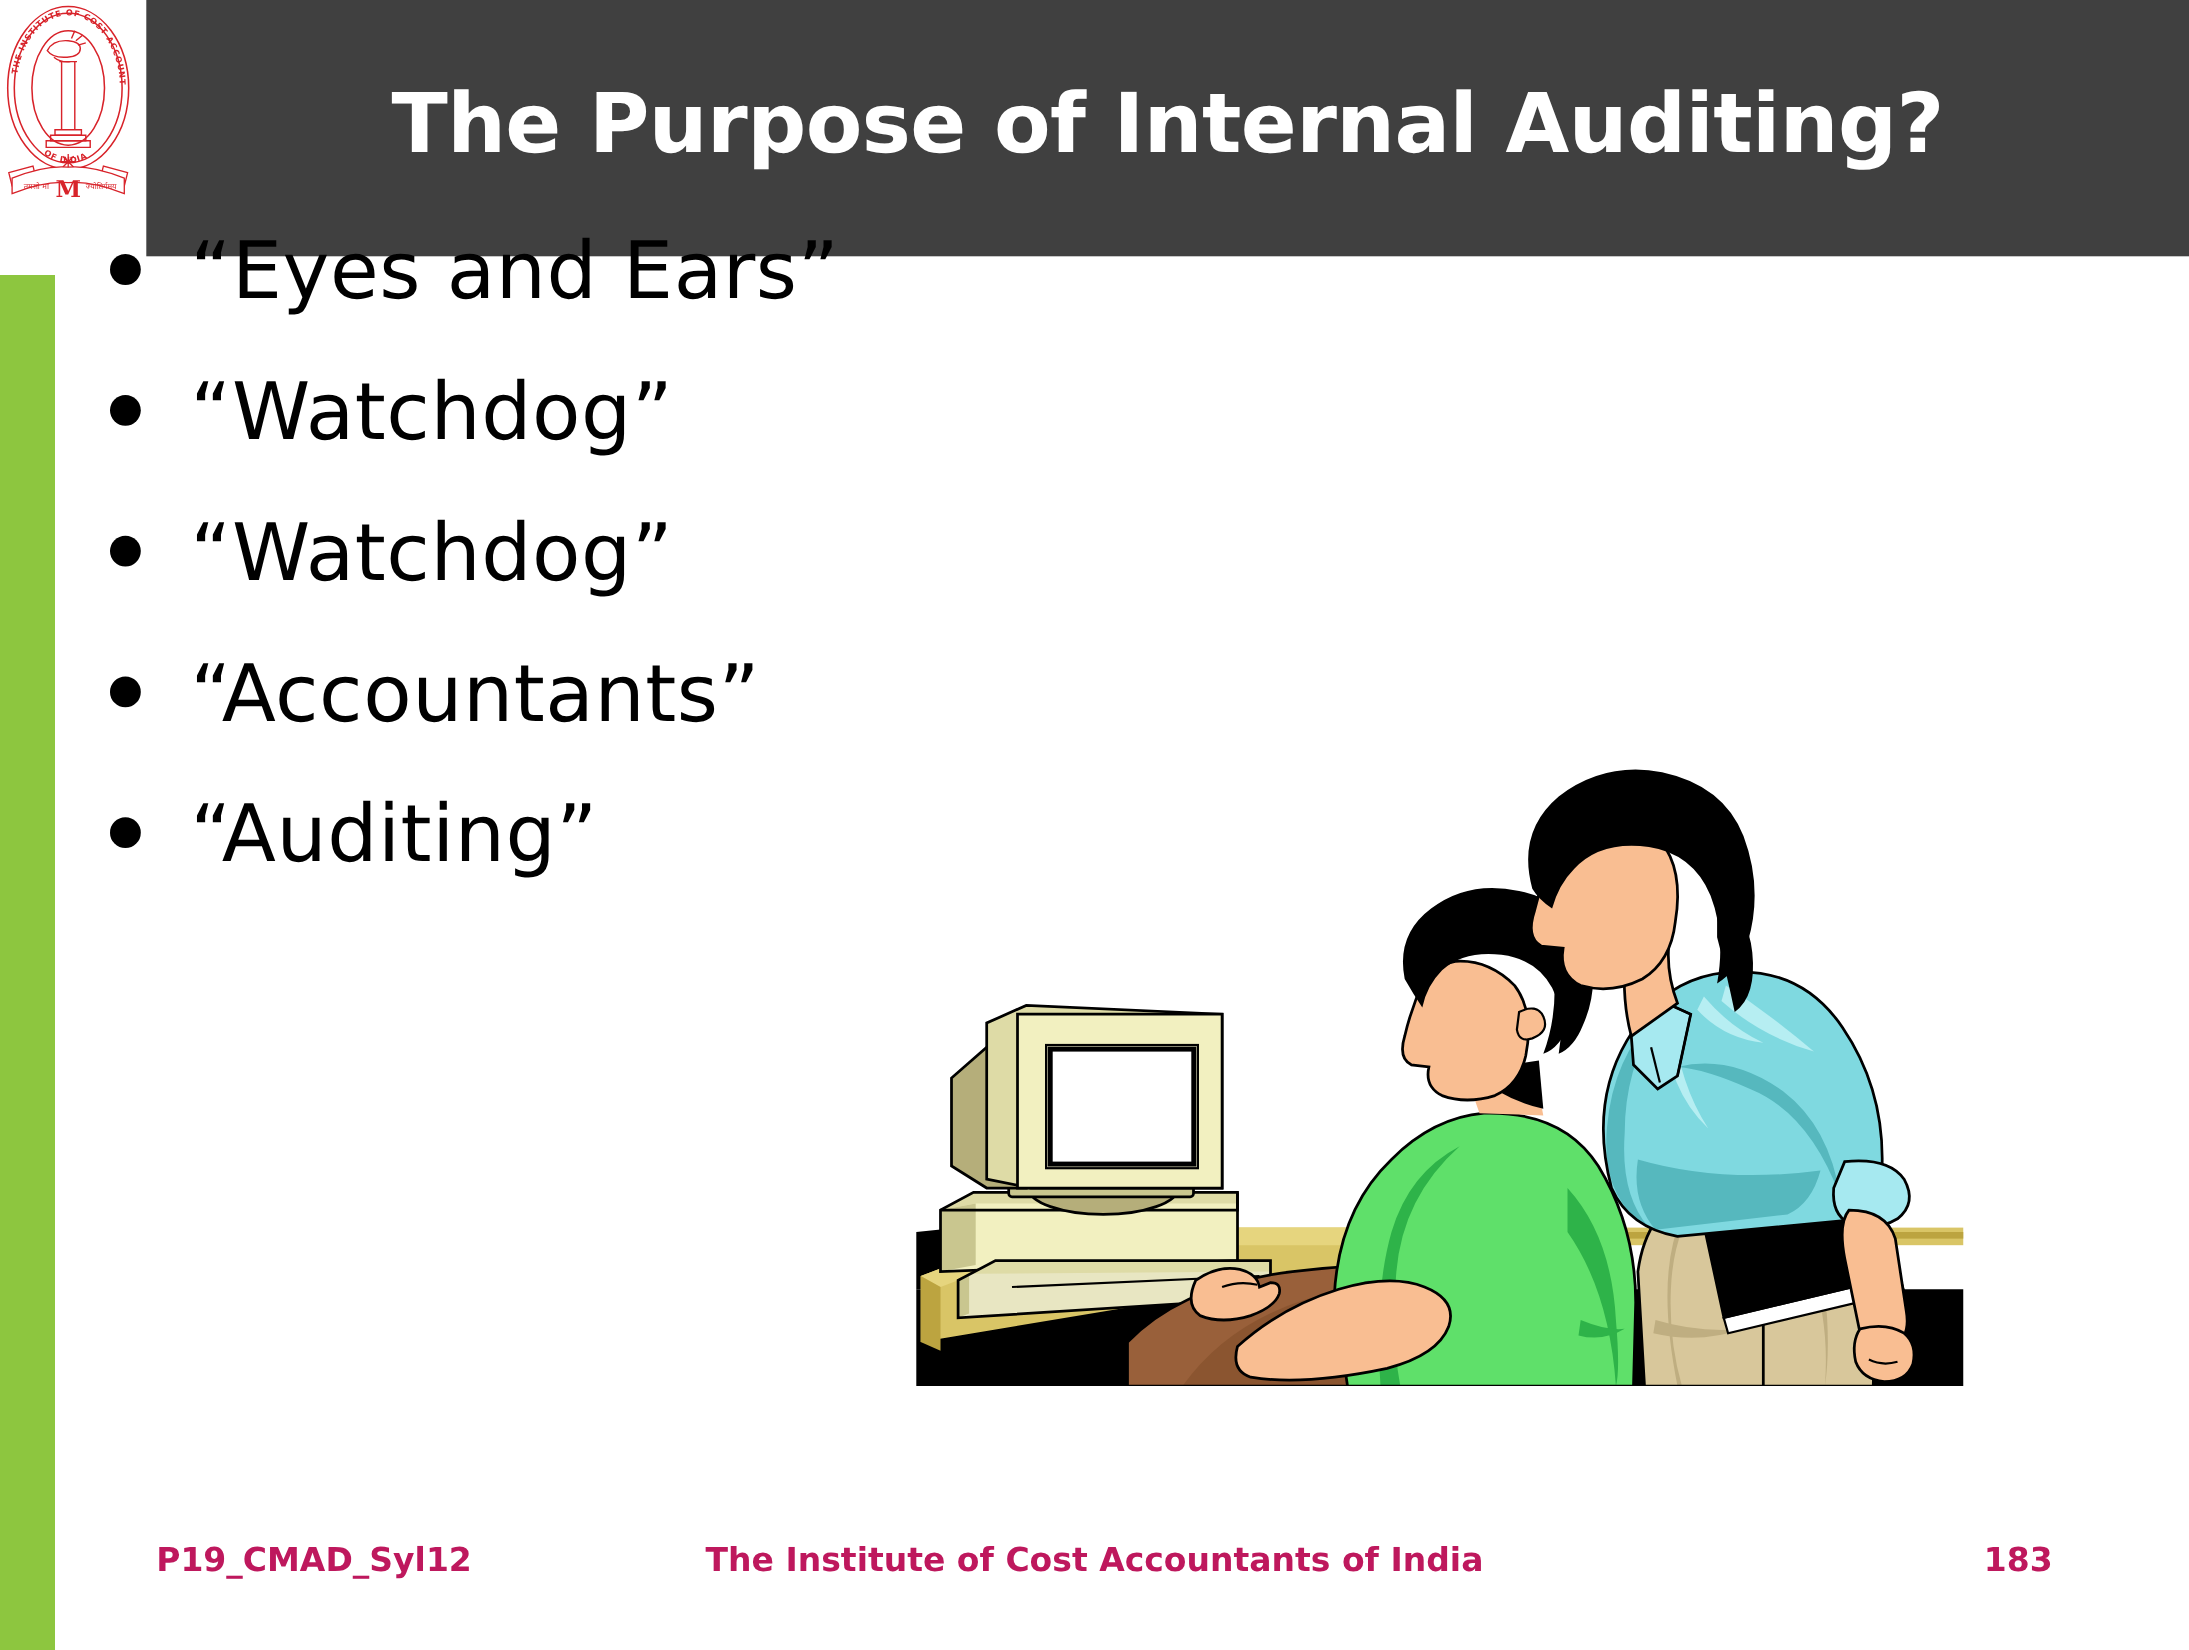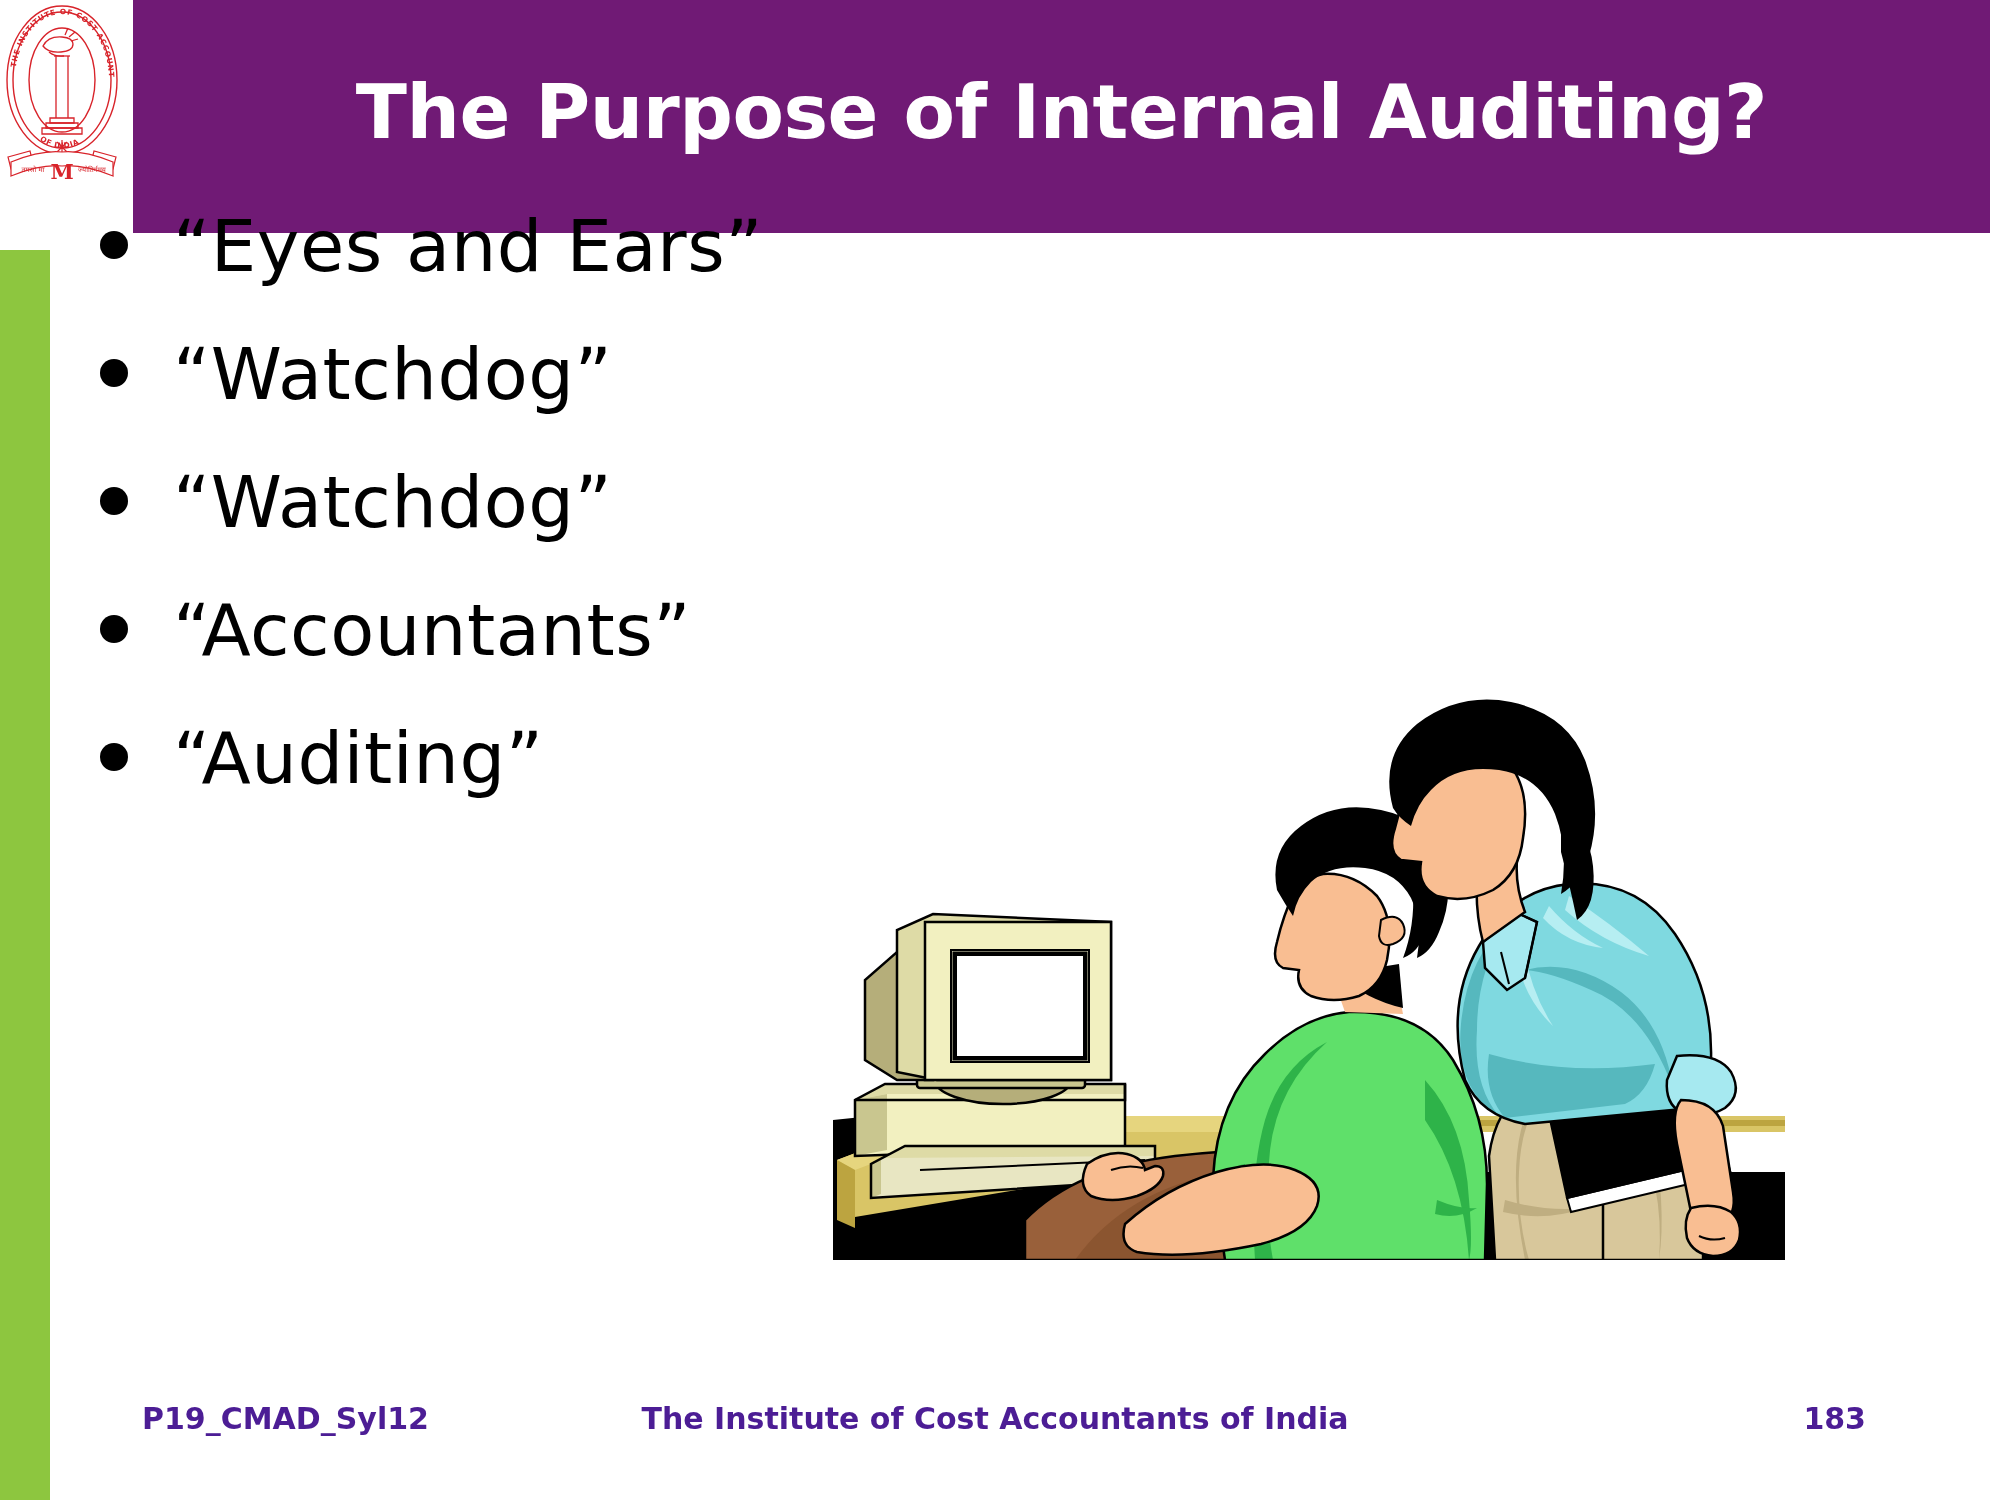--- a/index.html
+++ b/index.html
@@ -24,21 +24,21 @@
     background: #ffffff;
   }
 
   
   #title-bar {
     position: absolute;
     left: 133px;
     top: 0;
     width: 1857px;
     height: 233px;
-    background: #701a75;
+    background: #404040;
   }
   #title-text {
     position: absolute;
     left: 0;
     top: 0;
     width: 1857px;
     height: 233px;
     display: flex;
     align-items: center;
     justify-content: center;
@@ -118,21 +118,21 @@
     left: 0;
     top: 1398px;
     width: 1990px;
     height: 50px;
   }
   .footer-txt {
     position: absolute;
     font-family: "DejaVu Sans", "Liberation Sans", sans-serif;
     font-weight: bold;
     font-size: 30px;
-    color: #4c1d95;
+    color: #be185d;
     white-space: nowrap;
     line-height: 1;
   }
   #footer-left  { left: 142px; top: 6px; }
   #footer-center{ left: 50%; top: 6px; transform: translateX(-50%); }
   #footer-page  { right: 124px; top: 6px; }
 </style>
 </head>
 <body>
 

